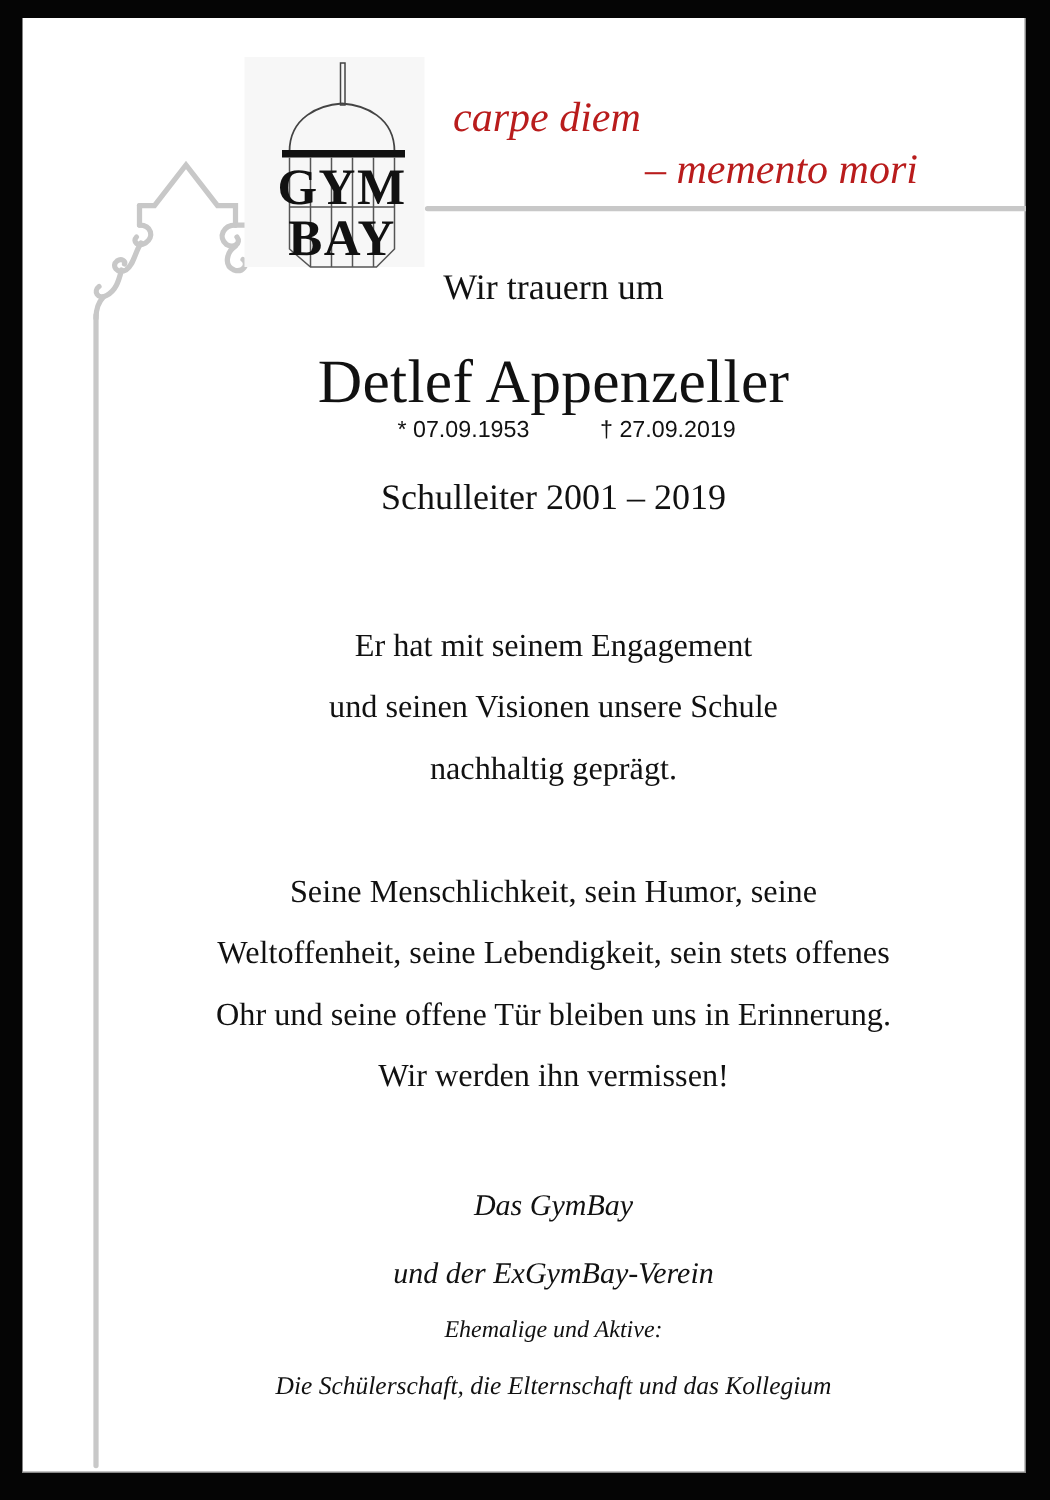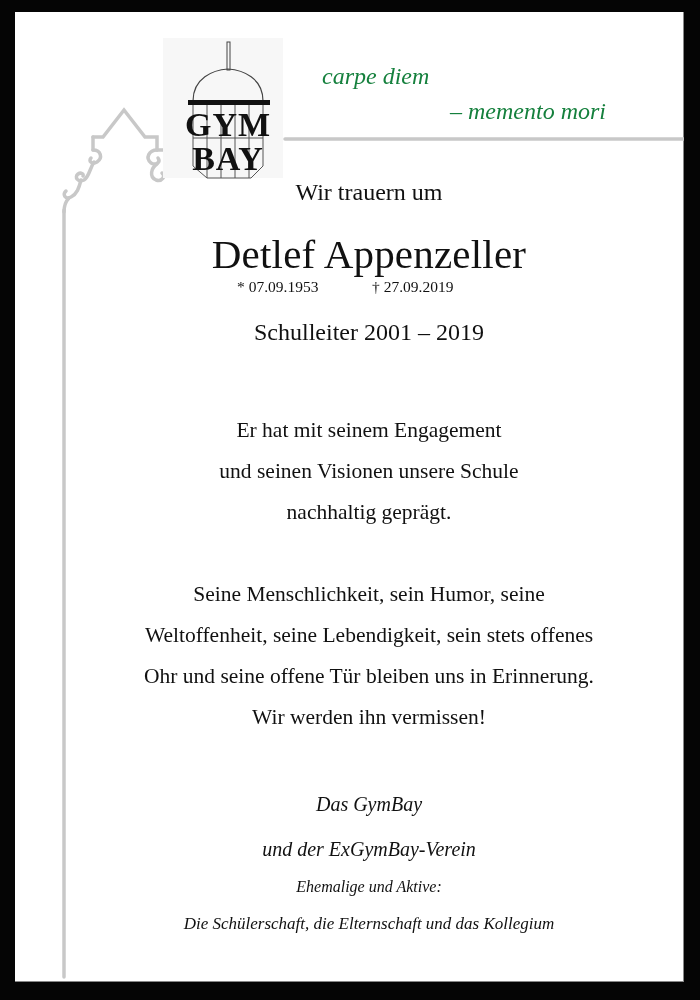--- a/index.html
+++ b/index.html
@@ -23,33 +23,32 @@
     .abs { position: absolute; white-space: nowrap; }
     .deco { position: absolute; left: 0; top: 0; }
     .logo-bg {
       position: absolute;
       left: 148px; top: 26px;
       width: 120px; height: 140px;
       background: #f7f7f7;
     }
     .motto {
       font-style: italic;
-      font-size: 24px;
-      color: #15803d;
-      margin-left: 20px;
+      font-size: 28px;
+      color: #b91c1c;
     }
     .center-block {
       position: absolute;
       left: 0; width: 708px;
       text-align: center;
       white-space: nowrap;
     }
     .t-intro { font-size: 24px; }
     .t-name { font-size: 41px; letter-spacing: 0.2px; }
-    .dates { font-family: Liberation Serif, serif; font-size: 15.5px; }
+    .dates { font-family: Liberation Sans, sans-serif; font-size: 15.5px; margin-left: 28px; }
     .t-role { font-size: 24px; }
     .para { font-size: 21.5px; line-height: 41px; }
     .sig { font-style: italic; }
     .sig1 { font-size: 20px; }
     .sig2 { font-size: 20px; }
     .sig3 { font-size: 16px; }
     .sig4 { font-size: 17px; }
   </style>
 </head>
 <body>

